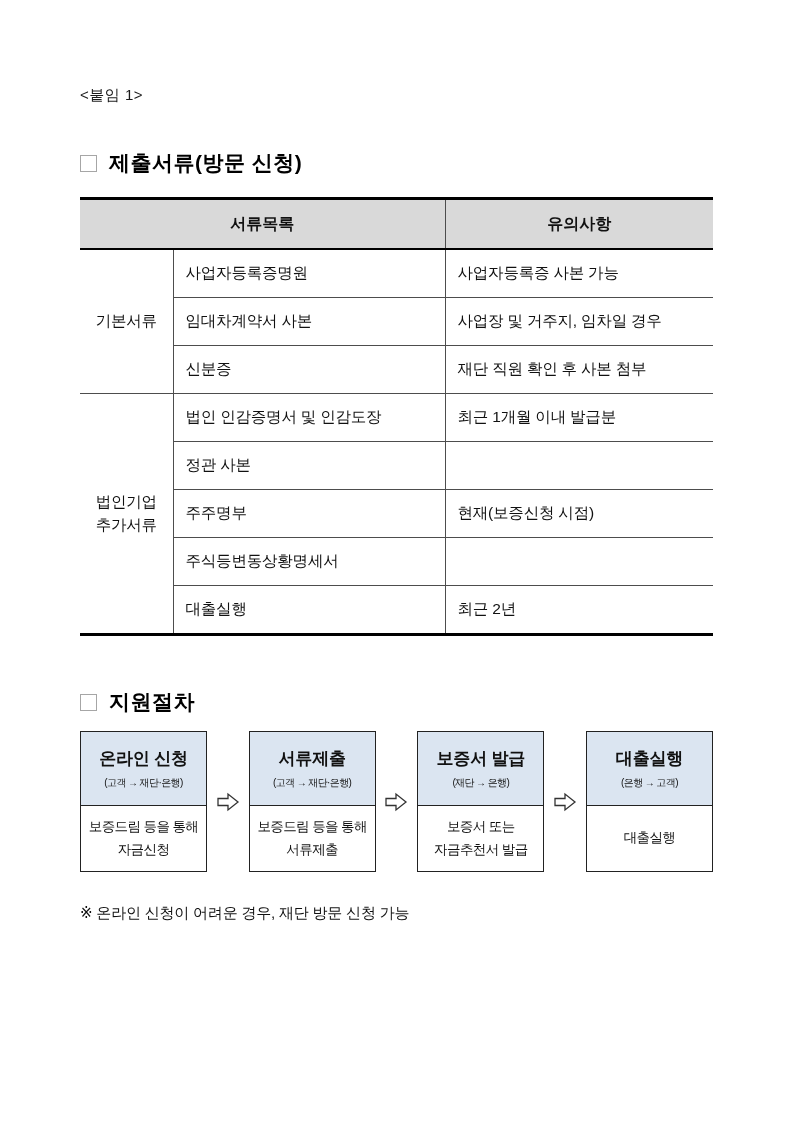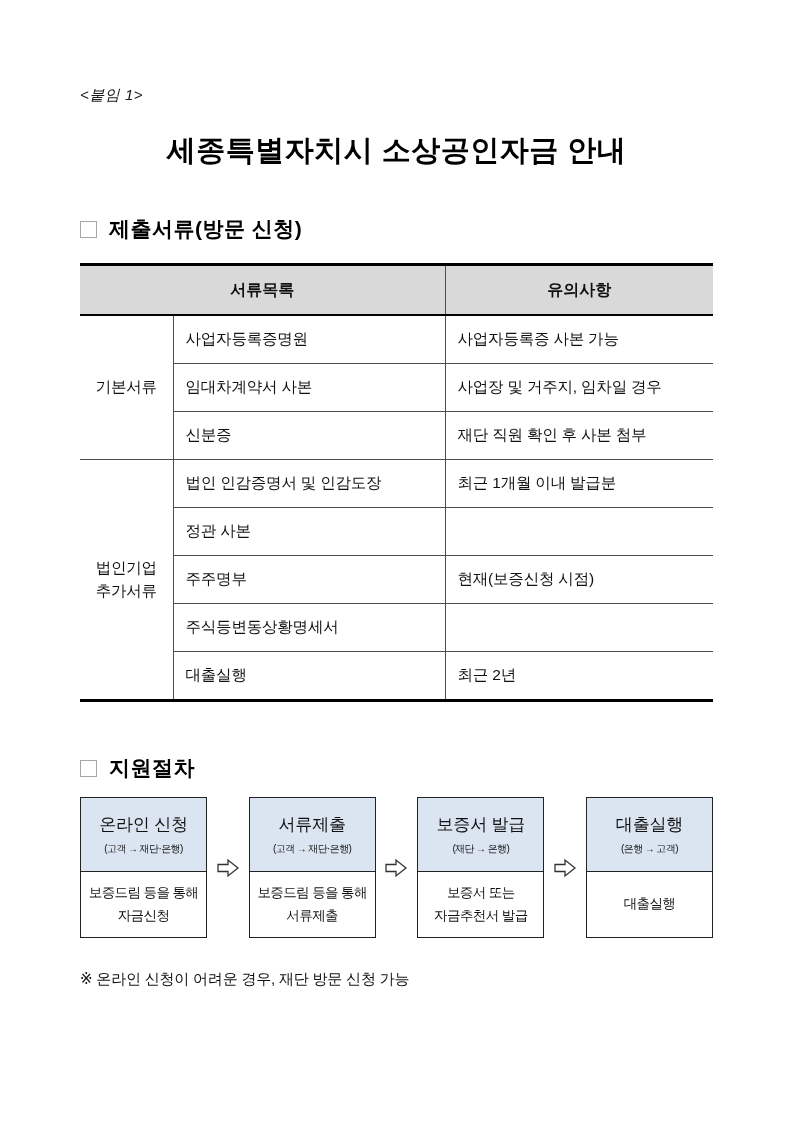--- a/index.html
+++ b/index.html
@@ -10,21 +10,21 @@
     color: #111111;
     overflow: hidden;
   }
   .page {
     box-sizing: border-box;
     width: 793px; height: 1122px;
     padding: 86px 80px 0 80px;
   }
 
   
-  .attachment { font-size: 15px; color: #1a1a1a; letter-spacing: 0.5px; font-style: italic; }
+  .attachment { font-size: 15px; color: #1a1a1a; letter-spacing: 0.5px; }
 
   
   .doc-title {
     margin-top: 26px;
     text-align: center;
     font-size: 29px;
     font-weight: 800;
     letter-spacing: 0.5px;
     color: #000;
   }
@@ -106,42 +106,41 @@
     background: #fff;
   }
   .step-head {
     box-sizing: border-box;
     height: 74px;
     background: #dbe5f1;
     border-bottom: 1.2px solid #222;
     display: flex; flex-direction: column;
     align-items: center; justify-content: center;
   }
-  .step-title { font-size: 17px; font-weight: 400; letter-spacing: -0.2px; }
+  .step-title { font-size: 17px; font-weight: 700; letter-spacing: -0.2px; }
   .step-subtitle { margin-top: 6px; font-size: 10px; letter-spacing: -0.6px; white-space: nowrap; }
   .step-body {
     flex: 1;
     display: flex; align-items: center; justify-content: center;
     text-align: center;
     font-size: 13.5px; line-height: 1.65;
     letter-spacing: -0.6px;
     white-space: pre-line;
   }
   .flow-arrow { flex: 0 0 auto; display: flex; align-items: center; }
 
   .bottom-note { margin-top: 32px; font-size: 15px; letter-spacing: -0.2px; }
 </style>
 </head>
 <body>
 
 <div class="page">
 
   <div class="attachment">&lt;붙임 1&gt;</div>
 
-  <div class="doc-title">세종특별자치시 소상공인자금 안내</div>
 
   <div class="section-heading">
     <span class="sq"></span>
     <span>제출서류(방문 신청)</span>
   </div>
 
   <table class="docs">
     <colgroup>
         <col class="c1">
         <col class="c2">

